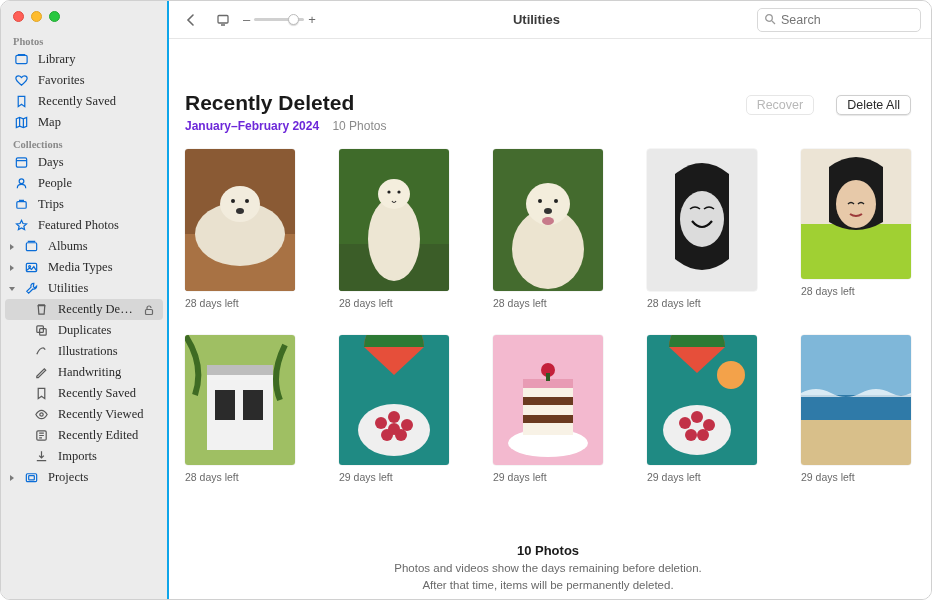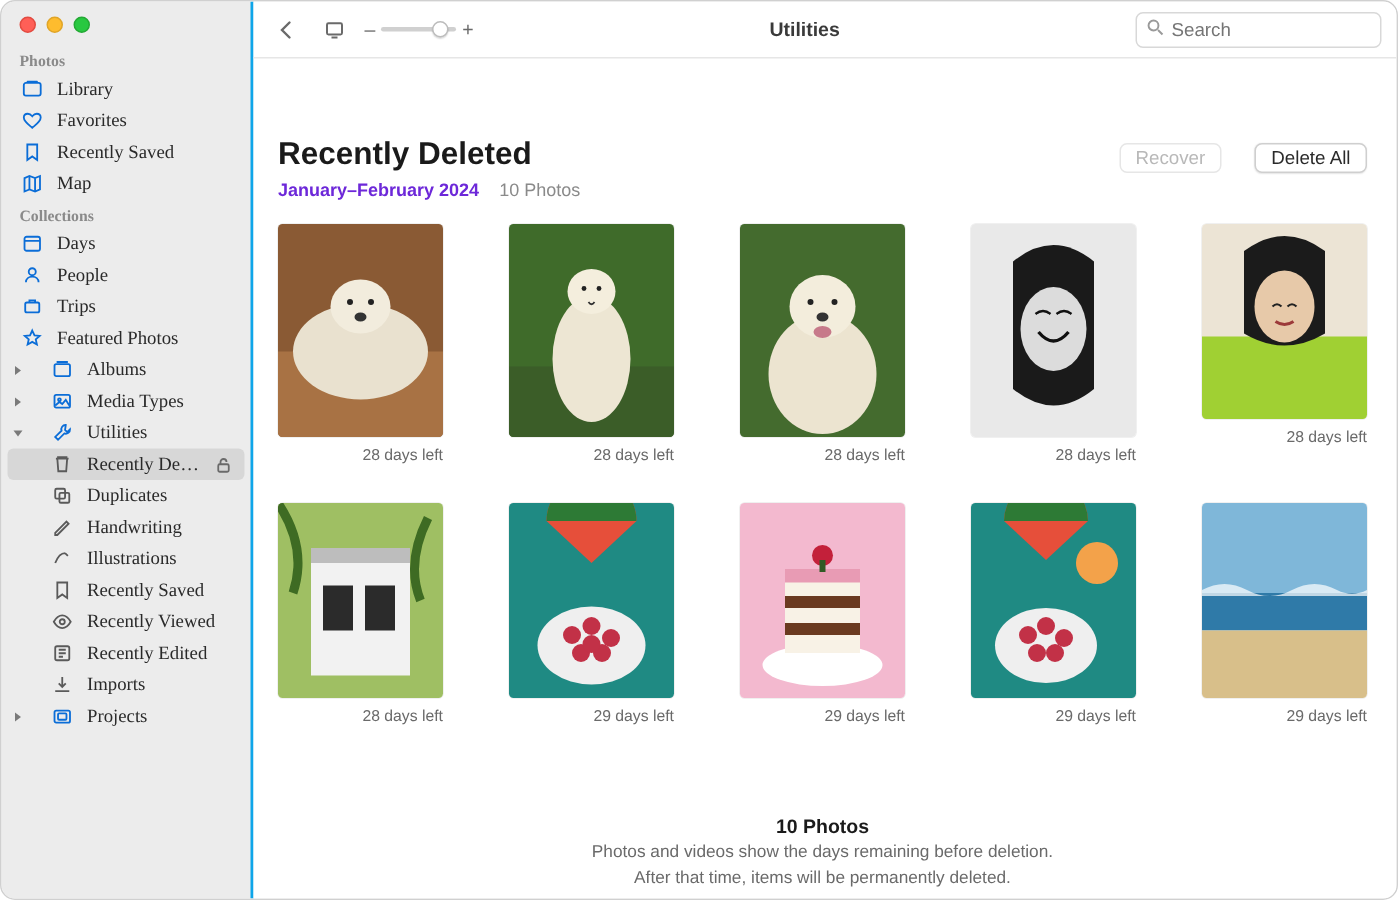--- a/index.html
+++ b/index.html
@@ -8,21 +8,21 @@
   
   .sidebar { width: 168px; flex: 0 0 168px; background: #ececec; border-right: 2px solid #0ea5e9; display: flex; flex-direction: column; font-size: 12.5px; color: #333; overflow-y: auto; font-family: Liberation Serif, serif; }
   .traffic { display: flex; gap: 7px; padding: 10px 12px 8px 12px; }
   .traffic .dot { width: 11px; height: 11px; border-radius: 50%; }
   .dot.red { background: #ff5f57; border: 0.5px solid #e24b41; }
   .dot.yellow { background: #febc2e; border: 0.5px solid #e0a528; }
   .dot.green { background: #28c840; border: 0.5px solid #23a934; }
   .section-label { font-size: 10.5px; color: #8a8a8a; font-weight: 600; padding: 6px 12px 2px 12px; }
   .sb-item { display: flex; align-items: center; gap: 9px; padding: 2.5px 8px 2.5px 12px; cursor: default; position: relative; }
   .sb-item.child { padding-left: 32px; }
-  .sb-item.expandable { padding-left: 32px; }
+  .sb-item.expandable { padding-left: 22px; }
   .sb-item.selected { background: #d7d7d7; border-radius: 4px; margin: 0 4px; padding-left: 28px; }
   .sb-icon { width: 16px; height: 16px; display: inline-flex; align-items: center; justify-content: center; flex-shrink: 0; }
   .sb-icon svg { width: 15px; height: 15px; }
   .sb-label { white-space: nowrap; overflow: hidden; text-overflow: ellipsis; flex: 1; color: #2a2a2a; }
   .disclosure { position: absolute; left: 6px; width: 10px; height: 10px; display: flex; align-items: center; justify-content: center; color: #7a7a7a; }
   .disclosure svg { width: 8px; height: 8px; }
   .lock-badge { width: 12px; height: 12px; color: #6a6a6a; }
   
   .main { flex: 1; display: flex; flex-direction: column; background: #fff; }
   .toolbar { height: 38px; display: flex; align-items: center; padding: 0 10px; gap: 8px; border-bottom: 1px solid #e6e6e6; }
@@ -38,21 +38,21 @@
   .content { flex: 1; padding: 12px 20px 20px 16px; overflow: auto; }
   .header-row { display: flex; align-items: flex-start; justify-content: space-between; margin-top: 40px; }
   .header-left h1 { font-size: 21px; font-weight: 700; color: #1a1a1a; }
   .meta { margin-top: 4px; font-size: 12px; }
   .meta .range { font-weight: 600; color: #6d28d9; }
   .meta .count { color: #8a8a8a; margin-left: 10px; }
   .header-actions { display: flex; gap: 22px; margin-top: 4px; }
   .btn { font-size: 12.5px; padding: 2px 10px; border: 1px solid #cfcfcf; border-radius: 5px; background: #fff; color: #2a2a2a; cursor: default; box-shadow: 0 0.5px 1px rgba(0,0,0,0.1); }
   .btn.disabled { color: #b8b8b8; border-color: #e6e6e6; box-shadow: none; }
   .grid { margin-top: 16px; display: grid; grid-template-columns: repeat(5, 1fr); gap: 26px 44px; }
-  .thumb-wrap { display: flex; flex-direction: column; align-items: flex-end; }
+  .thumb-wrap { display: flex; flex-direction: column; align-items: flex-start; }
   .thumb { width: 110px; height: 142px; border-radius: 3px; display: flex; align-items: center; justify-content: center; overflow: hidden; box-shadow: 0 0 0 0.5px rgba(0,0,0,0.08); }
   .thumb.short { height: 130px; }
   .thumb.row2 { height: 130px; }
   .caption { font-size: 10.5px; color: #6a6a6a; margin-top: 6px; }
   .footer-note { margin-top: 60px; text-align: center; }
   .footer-note .ftitle { font-size: 13px; font-weight: 700; color: #1a1a1a; }
   .footer-note .fbody { font-size: 11.5px; color: #6a6a6a; line-height: 1.45; margin-top: 2px; }
   
   .thumb svg { width: 100%; height: 100%; display: block; }
 </style>
@@ -203,32 +203,32 @@
           <svg viewBox="0 0 16 16" fill="none" stroke="#5a5a5a" stroke-width="1.3">
             <rect x="3" y="3" width="7" height="7" rx="1"></rect>
             <rect x="6" y="6" width="7" height="7" rx="1"></rect>
           </svg>
         </span>
       <span class="sb-label">Duplicates</span>
     </div>
     <div class="sb-item child">
       <span class="sb-icon">
           <svg viewBox="0 0 16 16" fill="none" stroke="#5a5a5a" stroke-width="1.3">
+            <path d="M3 11 c2-5 4-7 7-7 M10 4 l2 2"></path>
+          </svg>
+        </span>
+      <span class="sb-label">Illustrations</span>
+    </div>
+    <div class="sb-item child">
+      <span class="sb-icon">
+          <svg viewBox="0 0 16 16" fill="none" stroke="#5a5a5a" stroke-width="1.3">
             <path d="M3 12 L11 4 l1.5 1.5 L4.5 13.5 H3 z"></path>
           </svg>
         </span>
       <span class="sb-label">Handwriting</span>
-    </div>
-    <div class="sb-item child">
-      <span class="sb-icon">
-          <svg viewBox="0 0 16 16" fill="none" stroke="#5a5a5a" stroke-width="1.3">
-            <path d="M3 11 c2-5 4-7 7-7 M10 4 l2 2"></path>
-          </svg>
-        </span>
-      <span class="sb-label">Illustrations</span>
     </div>
     <div class="sb-item child">
       <span class="sb-icon">
           <svg viewBox="0 0 16 16" fill="none" stroke="#5a5a5a" stroke-width="1.3">
             <path d="M4.5 2.5 h7 v11 l-3.5 -2.5 l-3.5 2.5 z"></path>
           </svg>
         </span>
       <span class="sb-label">Recently Saved</span>
     </div>
     <div class="sb-item child">

